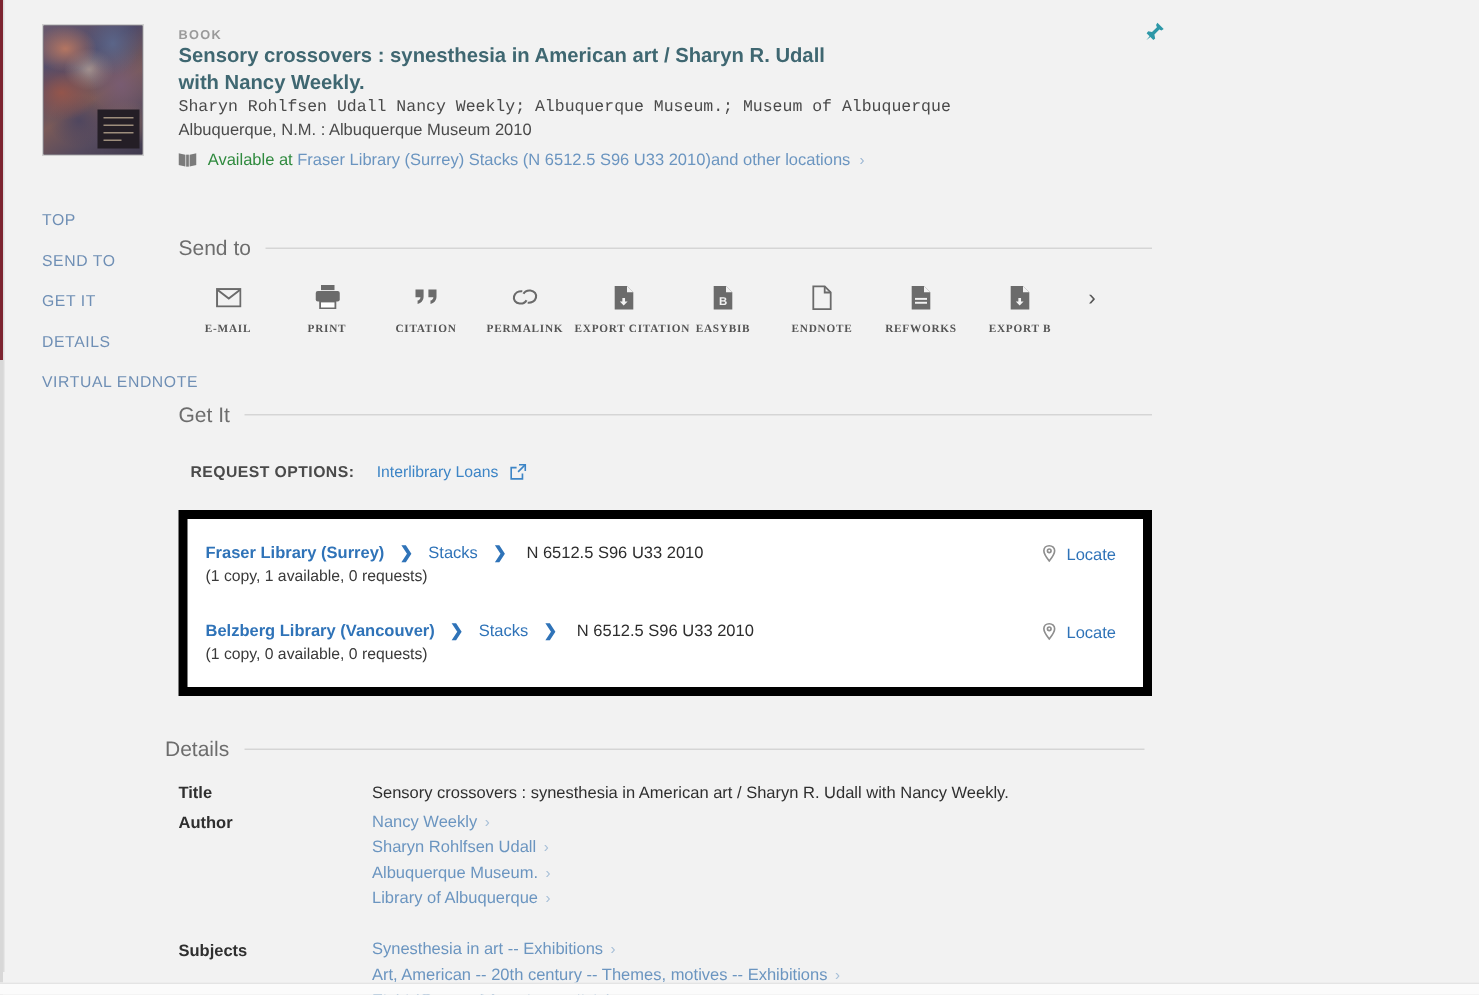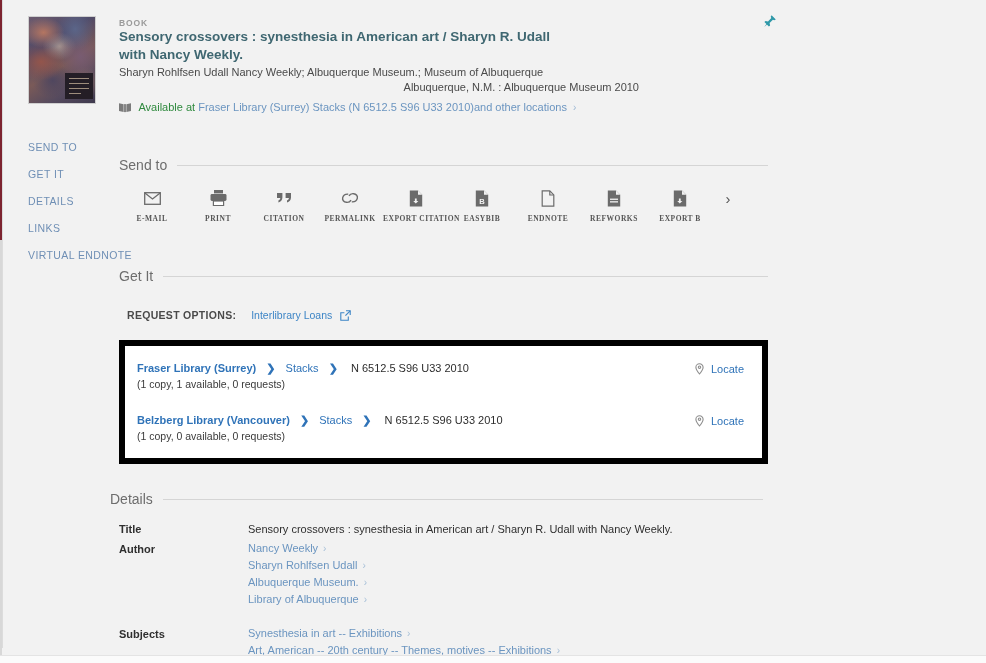--- a/index.html
+++ b/index.html
@@ -109,29 +109,29 @@
     color: #3f6771;
     cursor: pointer;
   }
   .rec-contrib {
     position: absolute;
     left: 119px; top: 65px;
     width: 520px;
     font-size: 11px;
     line-height: 1.45;
     color: #4a4a4a;
+    font-family: Liberation Mono, monospace;
   }
   .rec-pub {
     position: absolute;
     left: 119px; top: 80px;
     width: 520px;
     font-size: 11px;
     line-height: 1.45;
     color: #4a4a4a;
-    text-align: right;
   }
   .avail-line {
     position: absolute;
     left: 119px; top: 101px;
     font-size: 11px;
     white-space: nowrap;
   }
   .avail-icon {
     display: inline-block;
     vertical-align: -2px;
@@ -363,24 +363,24 @@
 
     <div class="pin-btn">
       <svg width="16" height="16" viewBox="0 0 16 16" fill="currentColor">
         <path d="M10.6 1.2 L14.8 5.4 L13.3 6.3 L11.9 5.7 L8.6 9 L9.1 11.6 L7.9 12.6 L3.4 8.1 L4.5 6.9 L7 7.4 L10.3 4.1 L9.7 2.7 Z"></path>
         <path d="M3.2 12.9 L6.2 9.1 L6.9 9.8 Z"></path>
       </svg>
     </div>
   </div>
 
   <div class="leftnav">
+    <span class="nav-item">TOP</span>
     <span class="nav-item">SEND TO</span>
     <span class="nav-item">GET IT</span>
     <span class="nav-item">DETAILS</span>
-    <span class="nav-item">LINKS</span>
     <span class="nav-item">VIRTUAL ENDNOTE</span>
   </div>
 
   <div class="section-head" id="sendto-head">
     <span class="label">Send to</span>
     <span class="rule"></span>
   </div>
 
   <div class="actions">
 

